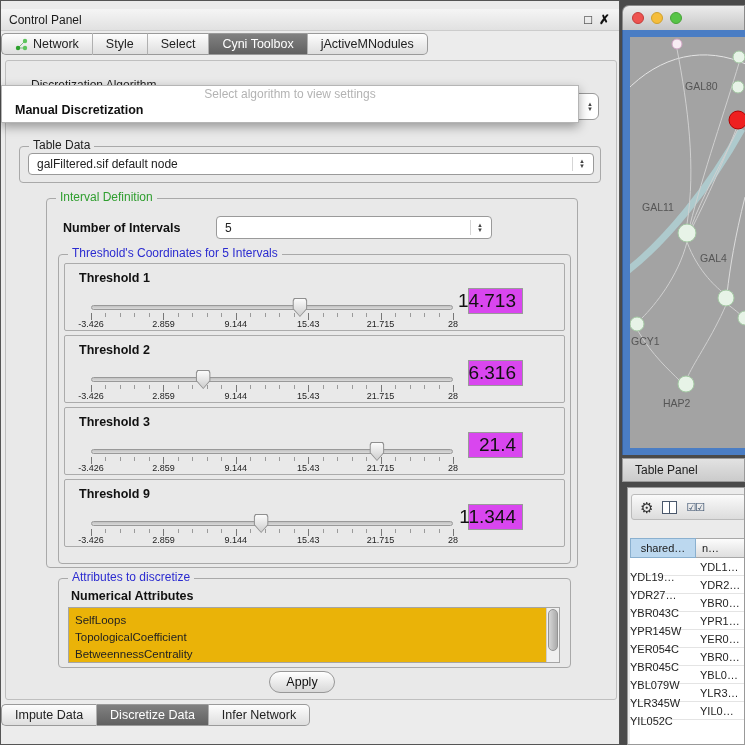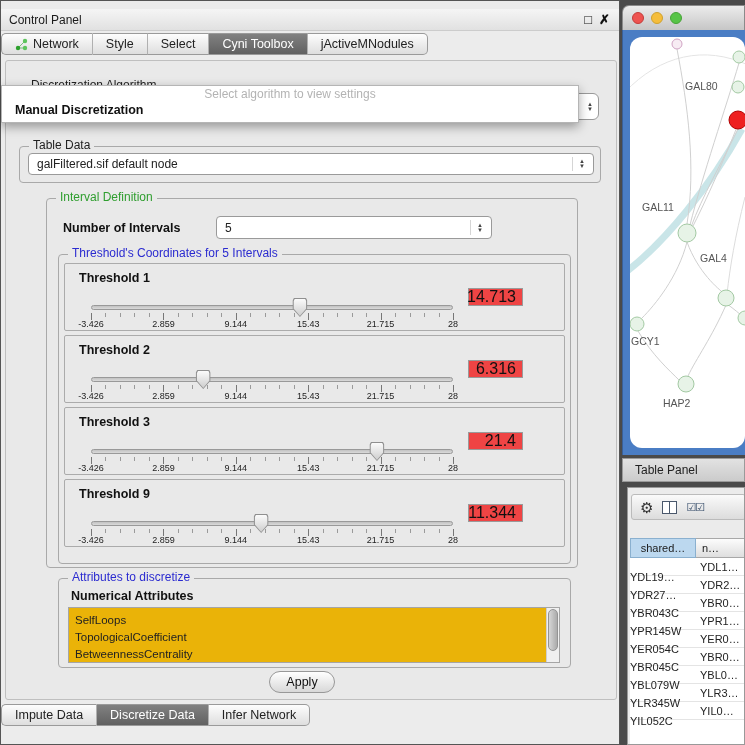--- a/index.html
+++ b/index.html
@@ -61,22 +61,22 @@
     background:repeating-linear-gradient(to right,#9a9a9a 0 1px,transparent 1px 14.48px); }
   .ticks-major { position:absolute; left:0; width:363px; top:16px; height:7px;
     background:repeating-linear-gradient(to right,#777 0 1px,transparent 1px 72.4px); }
   .thumb { position:absolute; top:1px; width:15px; height:19px; transform:translateX(-50%);
     clip-path:polygon(10% 0,90% 0,100% 14%,100% 55%,50% 100%,0 55%,0 14%);
     background:#8f8f8f; }
   .thumb::after { content:""; position:absolute; inset:1px; clip-path:inherit;
     background:linear-gradient(#fbfbfb,#cdcdcd); }
   .scale { position:absolute; left:26px; top:55px; width:362px; height:11px; font-size:9px; color:#222; }
   .scale span { position:absolute; transform:translateX(-50%); white-space:nowrap; }
-  .t-value { position:absolute; left:403px; top:24px; width:55px; height:18px;
-    background:#ef4444; border:1px solid #9a9a9a; font-size:16px; color:#111;
+  .t-value { position:absolute; left:403px; top:24px; width:55px; height:26px;
+    background:#d946ef; border:1px solid #9a9a9a; font-size:19px; color:#111;
     display:flex; align-items:center; justify-content:flex-end; padding-right:6px; }
 
   
   .attr-title { position:absolute; left:70px; top:588px; font-weight:bold; font-size:12.5px; color:#111; z-index:2; }
   .attr-list { position:absolute; left:67px; top:606px; width:492px; height:56px;
     background:#eab308; border:1px solid #a5a5a5; overflow:hidden; z-index:2; }
   .attr-item { font-size:11.5px; line-height:17px; padding-left:6px; color:#222; }
   .attr-item:first-child { padding-top:4px; }
   .attr-scroll { position:absolute; right:0; top:0; bottom:0; width:13px; background:#f0f0f0; border-left:1px solid #cfcfcf; }
   .attr-thumb { position:absolute; left:1px; right:1px; top:1px; height:78%;
@@ -90,21 +90,21 @@
   .network-window { position:absolute; left:622px; top:5px; width:123px; height:450px; }
   .mac-titlebar { position:absolute; top:0; left:0; right:0; height:25px;
     background:linear-gradient(#ececec,#c6c6c6); border:1px solid #8a8a8a; border-bottom:none;
     border-radius:7px 0 0 0; display:flex; align-items:center; gap:7px; padding-left:9px; }
   .light { width:12px; height:12px; border-radius:50%; }
   .light.red { background:#ee5350; border:1px solid #c33c3a; }
   .light.yellow { background:#f5bd3b; border:1px solid #cfa12e; }
   .light.green { background:#57c447; border:1px solid #47a338; }
   .net-body { position:absolute; top:25px; left:0; right:0; bottom:0;
     background:#4a7dc4; border-left:1px solid #3a5f96; }
-  .net-canvas { position:absolute; left:7px; top:7px; right:0; bottom:7px; background:#ffffff; overflow:hidden;border-radius:12px; }
+  .net-canvas { position:absolute; left:7px; top:7px; right:0; bottom:7px; background:#a3a3a3; overflow:hidden; }
 
   .tp-bar { position:absolute; left:622px; top:458px; width:123px; height:24px;
     background:linear-gradient(#e2e2e2,#cbcbcb); border:1px solid #9a9a9a;
     font-size:12px; color:#222; line-height:22px; padding-left:12px; }
 
   .table-window { position:absolute; left:627px; top:487px; width:118px; height:258px;
     background:#ebebeb; border:1px solid #999; overflow:hidden; }
   .t-toolbar { position:absolute; left:3px; top:6px; right:-2px; height:26px;
     background:linear-gradient(#fafafa,#dcdcdc); border:1px solid #bbb; border-radius:3px;
     display:flex; align-items:center; gap:9px; padding-left:8px; }

